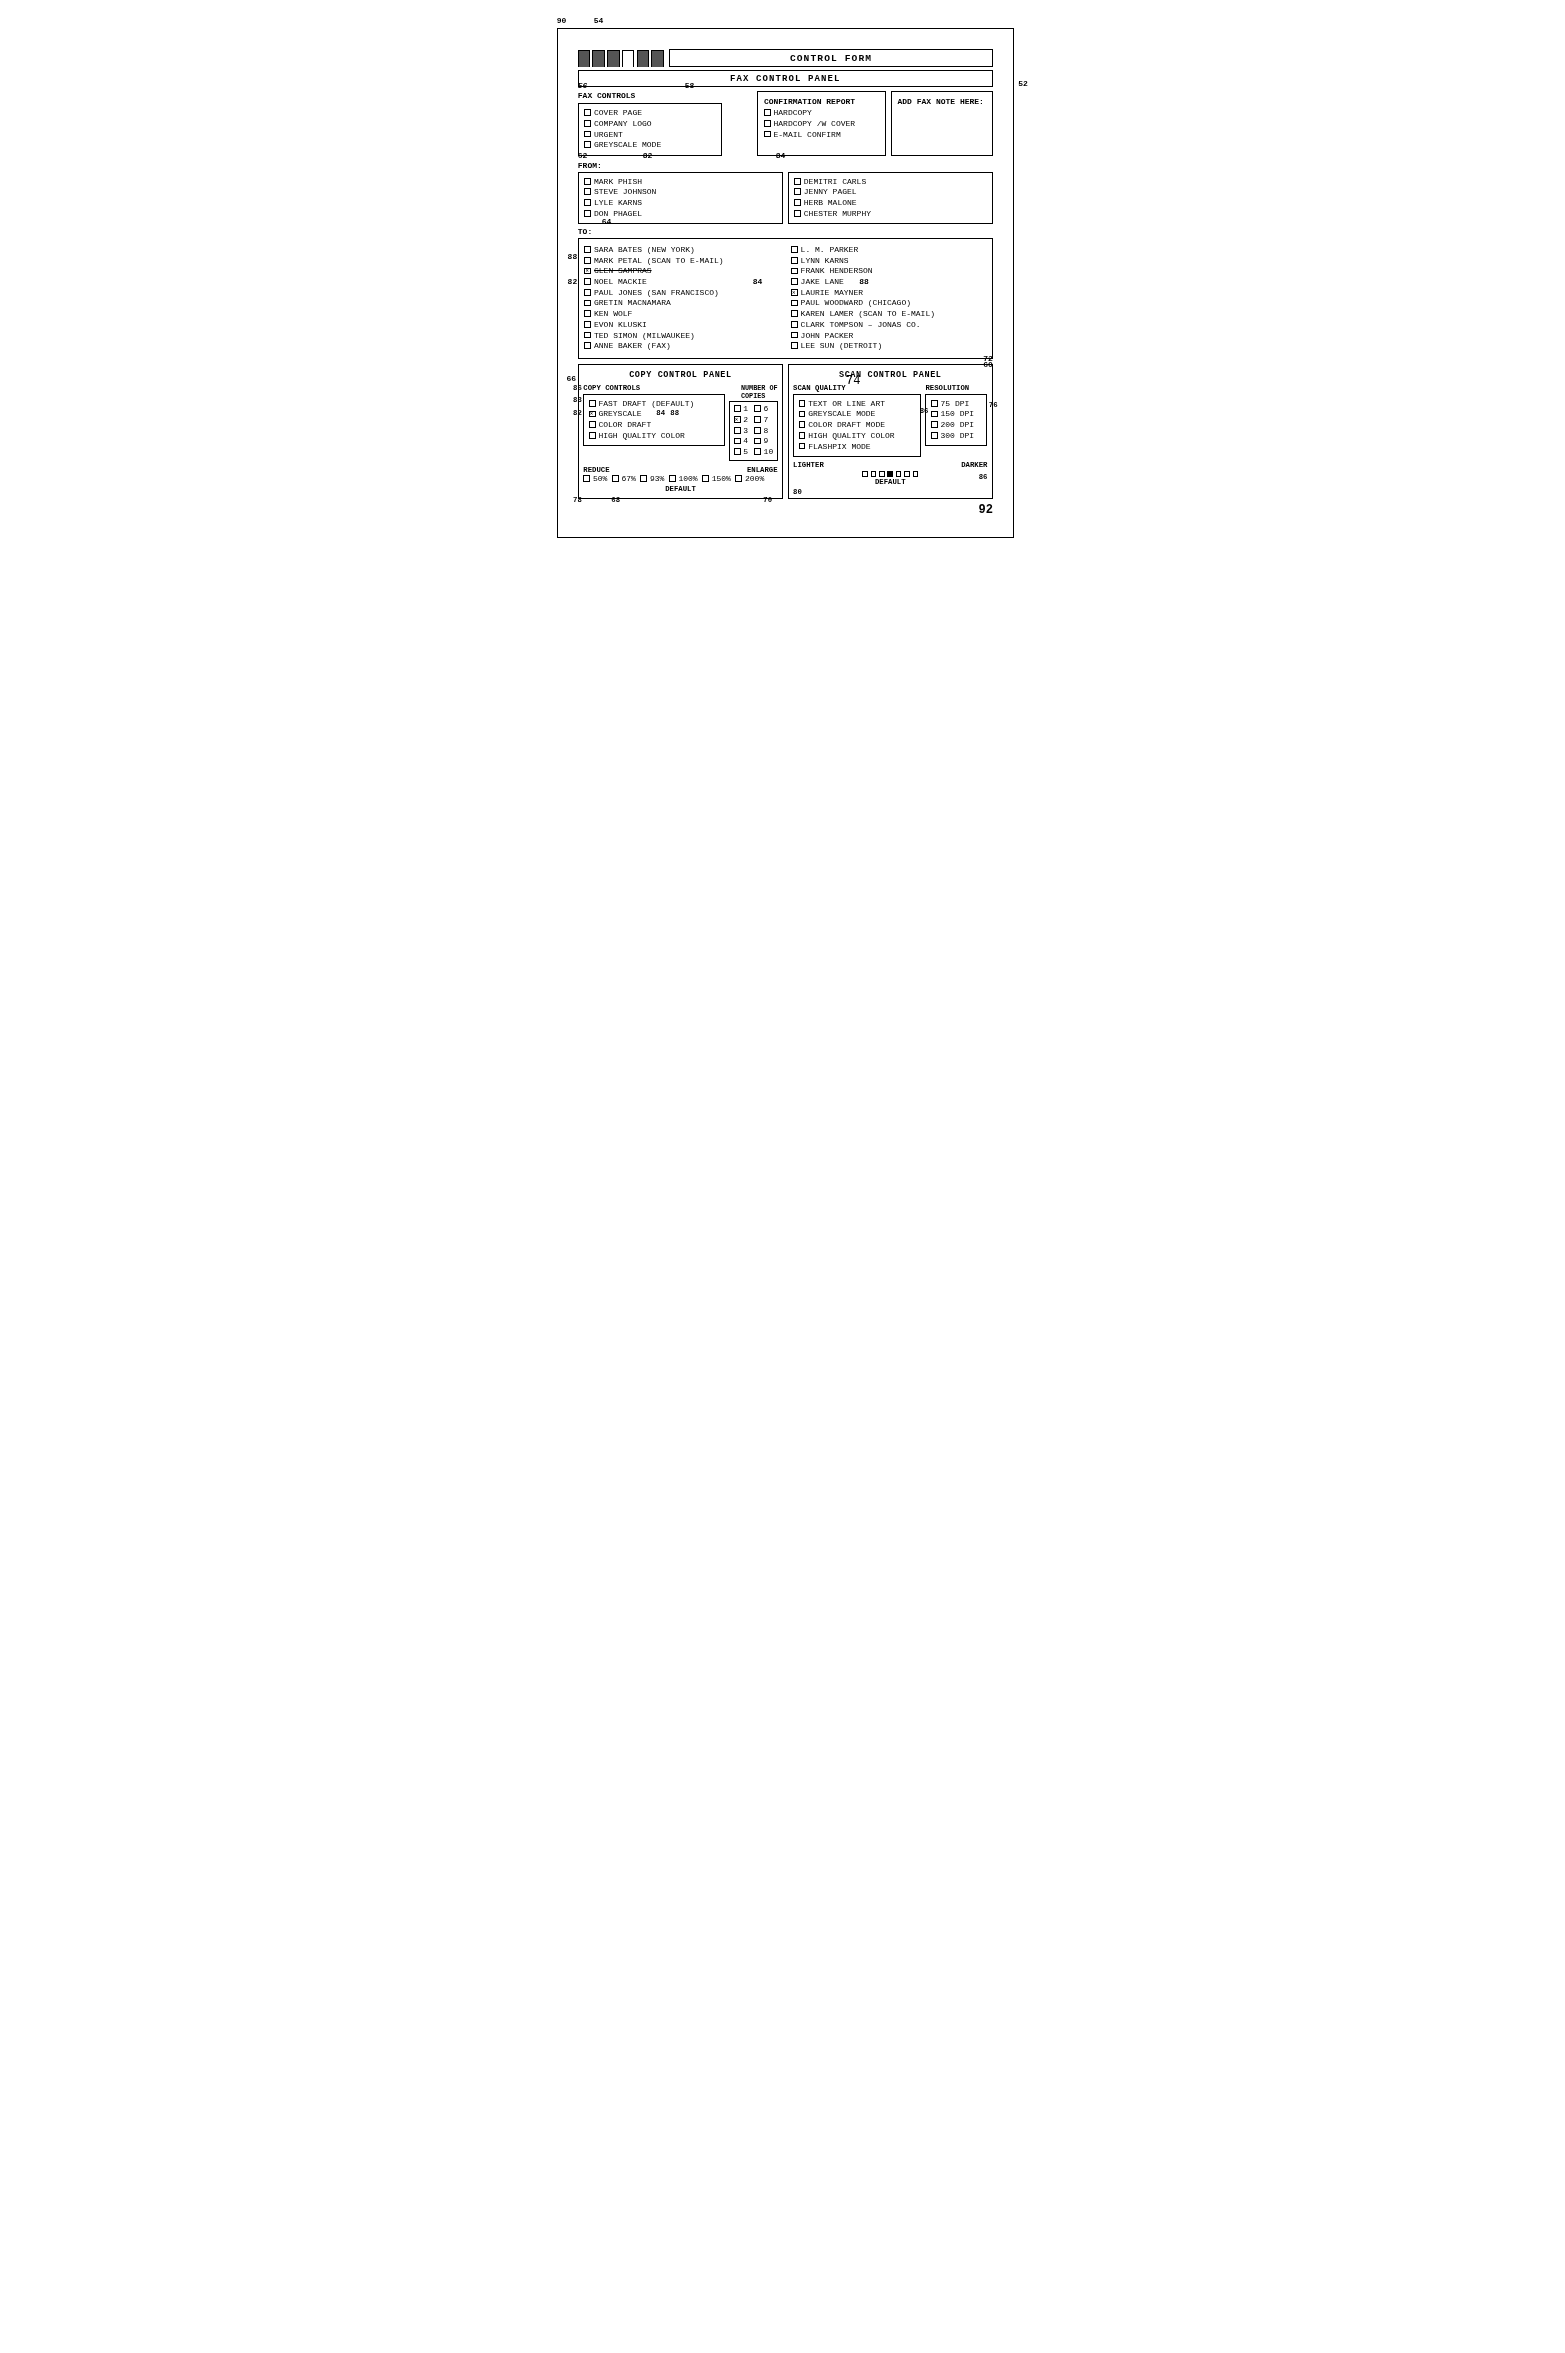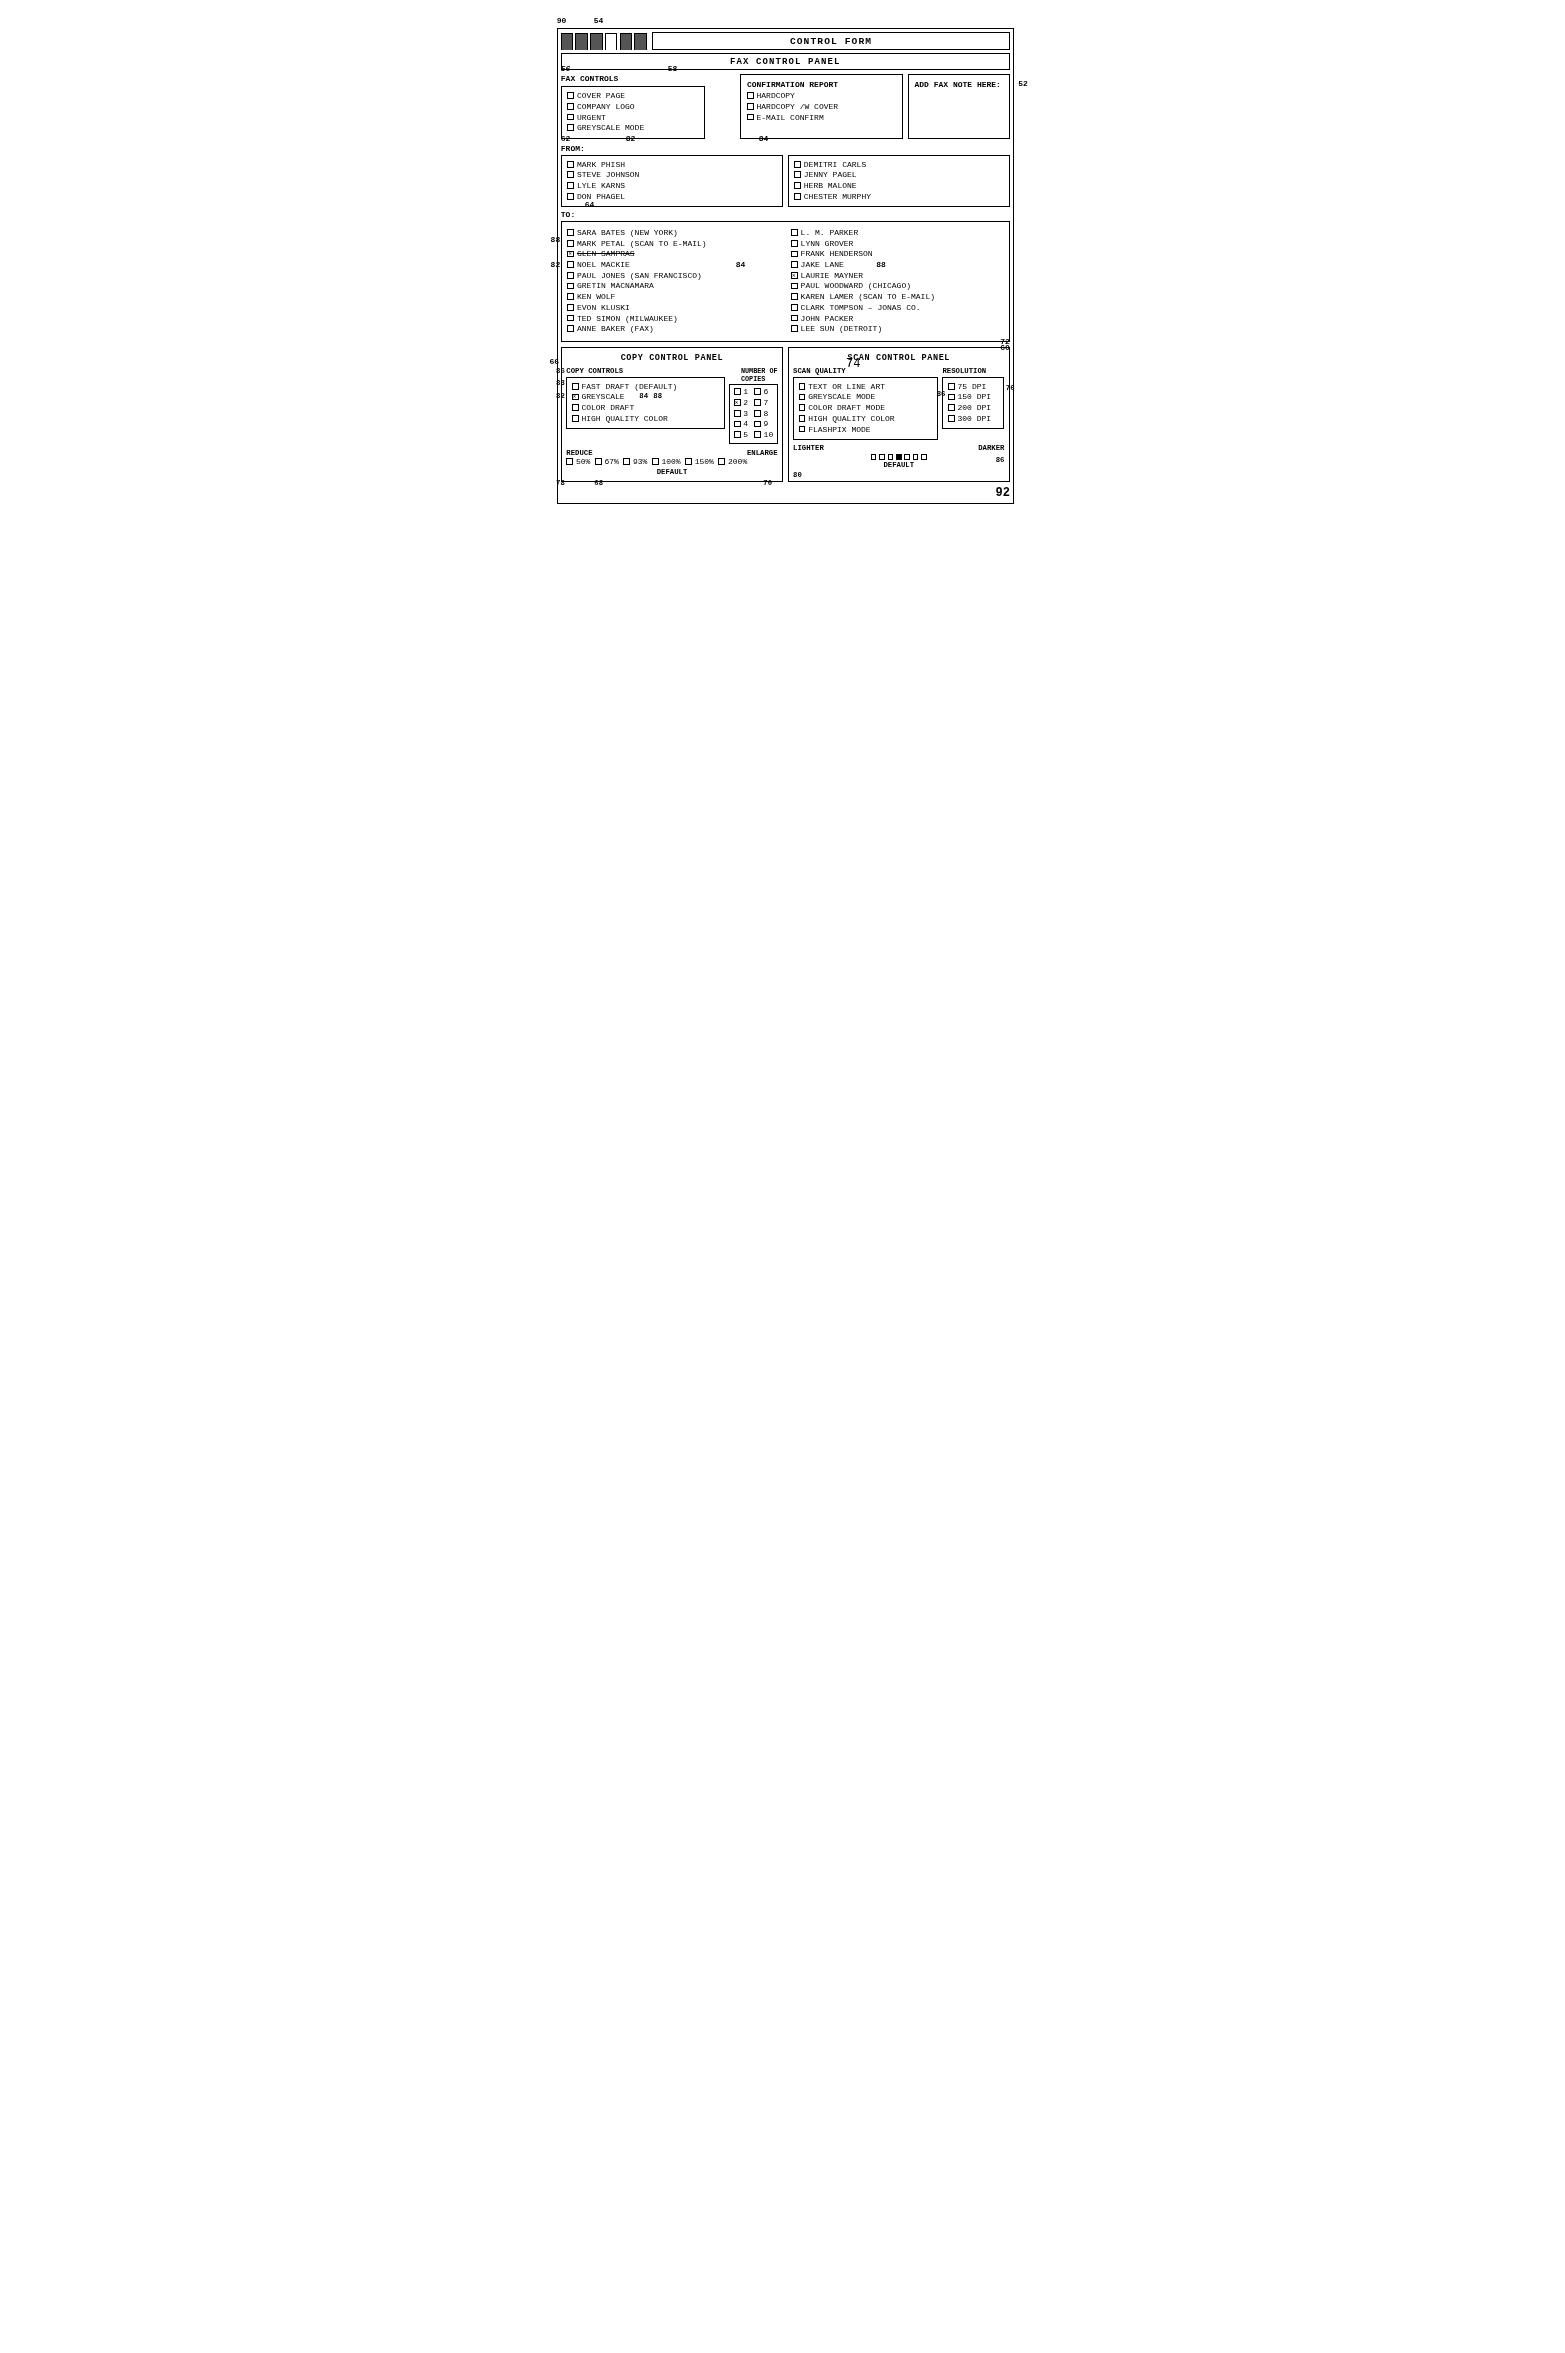--- a/index.html
+++ b/index.html
@@ -6,21 +6,21 @@
     body {
       background: #fff;
       font-family: 'Courier New', Courier, monospace;
       font-size: 8.5px;
       width: 508px;
       margin: 0 auto;
       padding: 11.3px;
     }
     .outer-border {
       border: 1.7px solid #000;
-      padding: 3px;
+      padding: 20px;
       position: relative;
     }
     .header-area {
       display: flex;
       align-items: center;
       margin-bottom: 3.4px;
       gap: 5.6px;
     }
     .tab-icons {
       display: flex;
@@ -362,21 +362,21 @@
               </div>
             </div>
 
             <div>
               <div class="checkbox-item">
                 <span class="cb"></span>
                 <span>L. M. PARKER</span>
               </div>
               <div class="checkbox-item">
                 <span class="cb"></span>
-                <span>LYNN GROVER</span>
+                <span>LYNN KARNS</span>
               </div>
               <div class="checkbox-item">
                 <span class="cb"></span>
                 <span>FRANK HENDERSON</span>
               </div>
               <div class="checkbox-item">
                 <span class="cb"></span>
                 <span>JAKE LANE</span>
               </div>
               <div class="checkbox-item">

